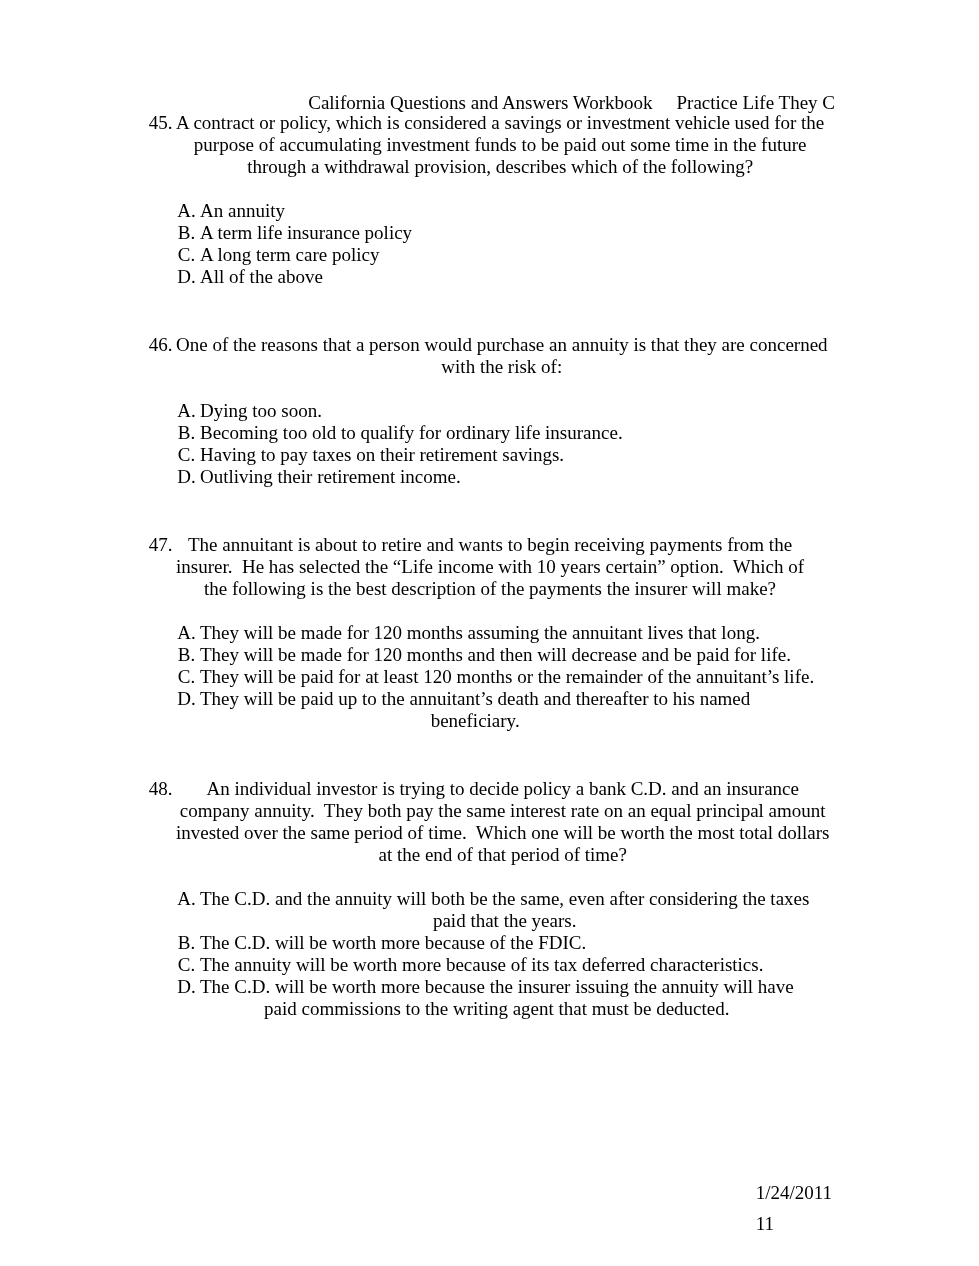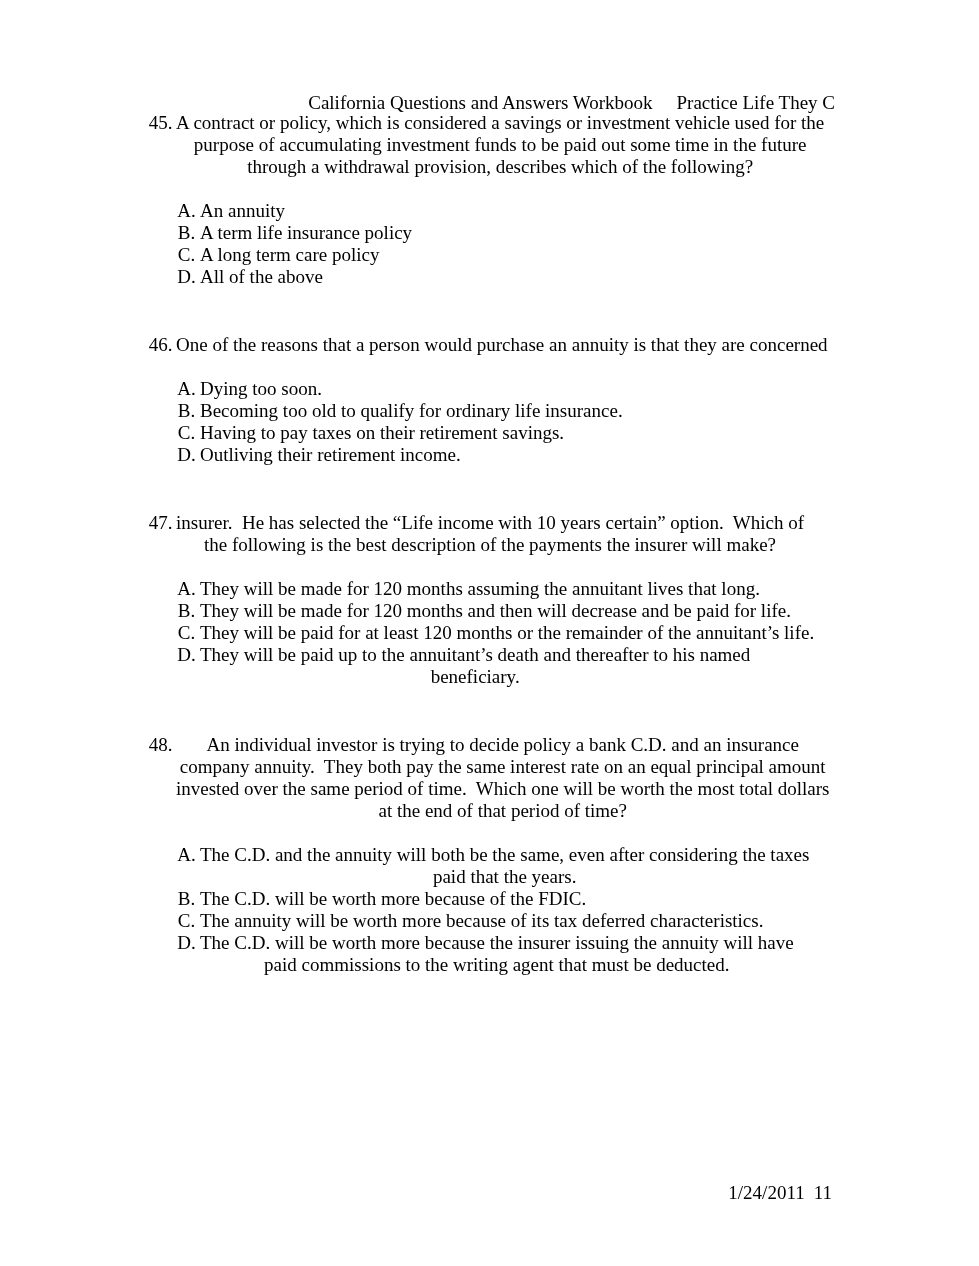--- a/index.html
+++ b/index.html
@@ -59,20 +59,21 @@
     white-space: pre;
     line-height: 22px;
   }
   .footer {
     position: absolute;
     top: 1182px;
     right: 147px;
     display: flex;
     gap: 9px;
     white-space: pre;
+    flex-direction: column;
   }
 </style>
 </head>
 <body>
 
 <div class="page">
 
   <div class="header">
     <span>California Questions and Answers Workbook</span>
     <span>Practice Life They C</span>
@@ -115,20 +116,21 @@
             </div>
         </div>
       </div>
     </div>
 
     <div class="question">
       <div class="stem">
         <span class="qnum">46.</span>
         <div class="slines">
           <div class="tline">One of the reasons that a person would purchase an annuity is that they are concerned</div>
+          <div class="tline">with the risk of:</div>
         </div>
       </div>
       <div class="options">
         <div class="option">
           <span class="letter">A.</span>
           <div class="olines">
               <div class="tline">Dying too soon.</div>
             </div>
         </div>
         <div class="option">
@@ -149,20 +151,21 @@
               <div class="tline">Outliving their retirement income.</div>
             </div>
         </div>
       </div>
     </div>
 
     <div class="question">
       <div class="stem">
         <span class="qnum">47.</span>
         <div class="slines">
+          <div class="tline">The annuitant is about to retire and wants to begin receiving payments from the</div>
           <div class="tline">insurer.  He has selected the “Life income with 10 years certain” option.  Which of</div>
           <div class="tline">the following is the best description of the payments the insurer will make?</div>
         </div>
       </div>
       <div class="options">
         <div class="option">
           <span class="letter">A.</span>
           <div class="olines">
               <div class="tline">They will be made for 120 months assuming the annuitant lives that long.</div>
             </div>

